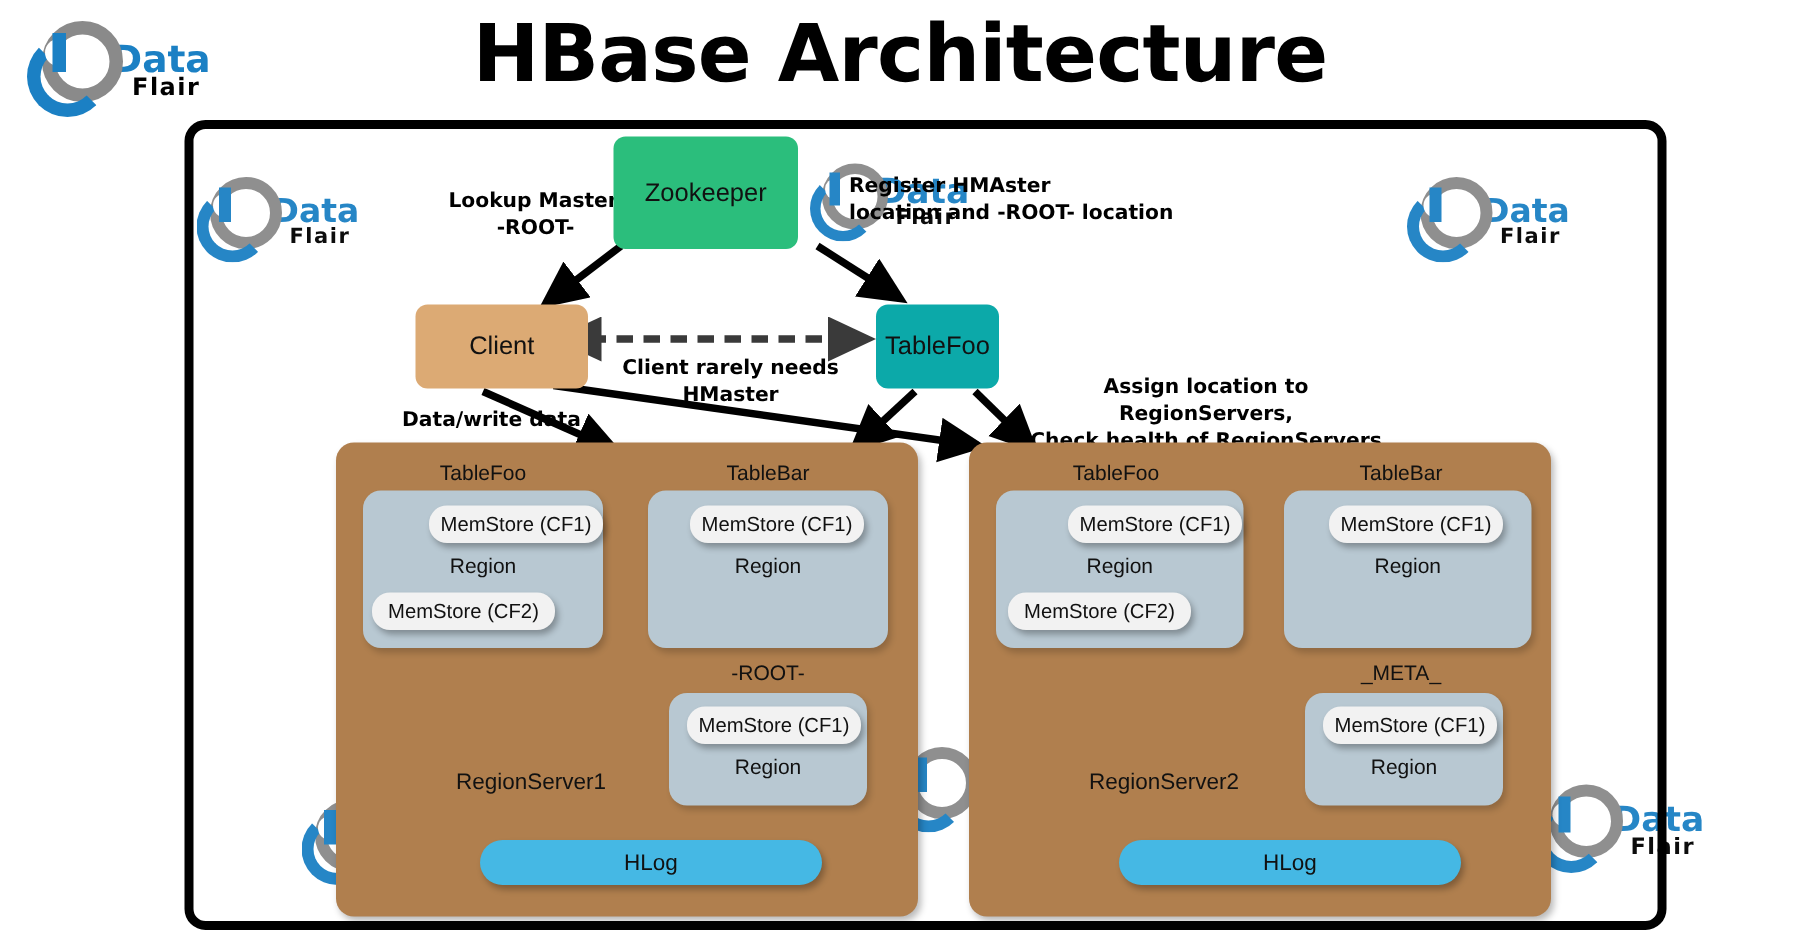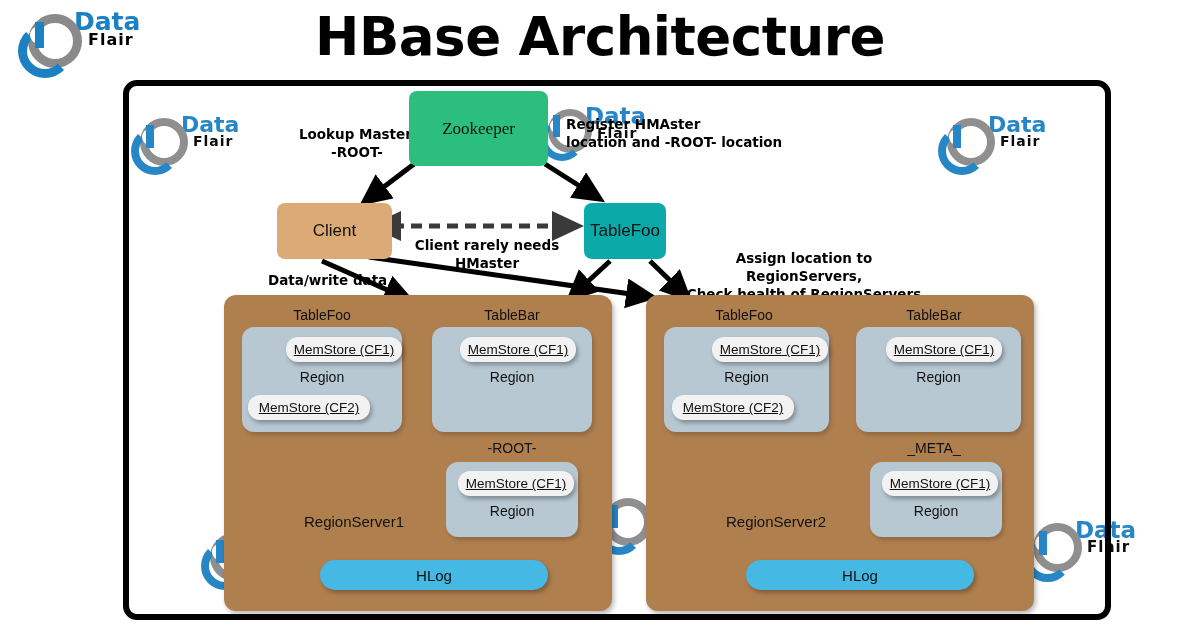--- a/index.html
+++ b/index.html
@@ -14,21 +14,21 @@
   }
 
   
   #frame{
     position:absolute;left:123px;top:80px;width:988px;height:540px;
     border:6px solid #000;border-radius:14px;box-sizing:border-box;
     background:transparent;
   }
 
   
-  .df-logo{position:absolute;display:flex;align-items:flex-start;}
+  .df-logo{position:absolute;display:flex;align-items:flex-end;}
   .df-mark{position:relative;flex:0 0 auto;}
   .df-ring-grey{
     position:absolute;border-radius:50%;
     border-style:solid;border-color:#8a8a8a;
   }
   .df-ring-blue{
     position:absolute;border-radius:50%;
     border-style:solid;border-color:#1b80c4;
   }
   .df-inner-white{position:absolute;border-radius:50%;background:#ffffff;}
@@ -36,21 +36,21 @@
   .df-text{display:flex;flex-direction:column;line-height:0.92;}
   .df-data{color:#1b80c4;font-weight:bold;font-family:"DejaVu Sans",sans-serif;}
   .df-flair{color:#000000;font-weight:bold;letter-spacing:1px;font-family:"DejaVu Sans",sans-serif;}
 
   
   .node{
     position:absolute;display:flex;align-items:center;justify-content:center;
     border-radius:8px;color:#111;text-align:center;
     font-family:"Liberation Sans",sans-serif;
   }
-  #zookeeper{left:409px;top:91px;width:139px;height:75px;background:#2bbe7c;font-size:17px;font-family:Liberation Serif, serif;}
+  #zookeeper{left:409px;top:91px;width:123px;height:75px;background:#2bbe7c;font-size:17px;}
   #client{left:277px;top:203px;width:115px;height:56px;background:#dcaa74;font-size:17px;}
   #hmaster{left:584px;top:203px;width:82px;height:56px;background:#0ca9a9;font-size:17px;}
 
   
   .regionserver{
     position:absolute;background:#b07f4e;border-radius:12px;
     box-shadow:2px 3px 5px rgba(0,0,0,0.28);
   }
   #rs1{left:224px;top:295px;width:388px;height:316px;}
   #rs2{left:646px;top:295px;width:388px;height:316px;}
@@ -67,21 +67,20 @@
   .region-box{
     position:absolute;background:#b8c8d2;border-radius:12px;
     box-shadow:2px 3px 4px rgba(0,0,0,0.18);
   }
 
   .memstore{
     position:absolute;background:#f2f2f2;border-radius:12px;
     display:flex;align-items:center;justify-content:center;
     font-size:13.5px;color:#111;white-space:nowrap;
     box-shadow:2px 3px 4px rgba(0,0,0,0.30);
-    text-decoration:underline;
   }
 
   .region-text{
     position:absolute;width:100%;text-align:center;font-size:14px;color:#111;
   }
 
   .hlog{
     position:absolute;background:#45b8e4;border-radius:16px;height:30px;
     display:flex;align-items:center;justify-content:center;
     font-size:15px;color:#111;

